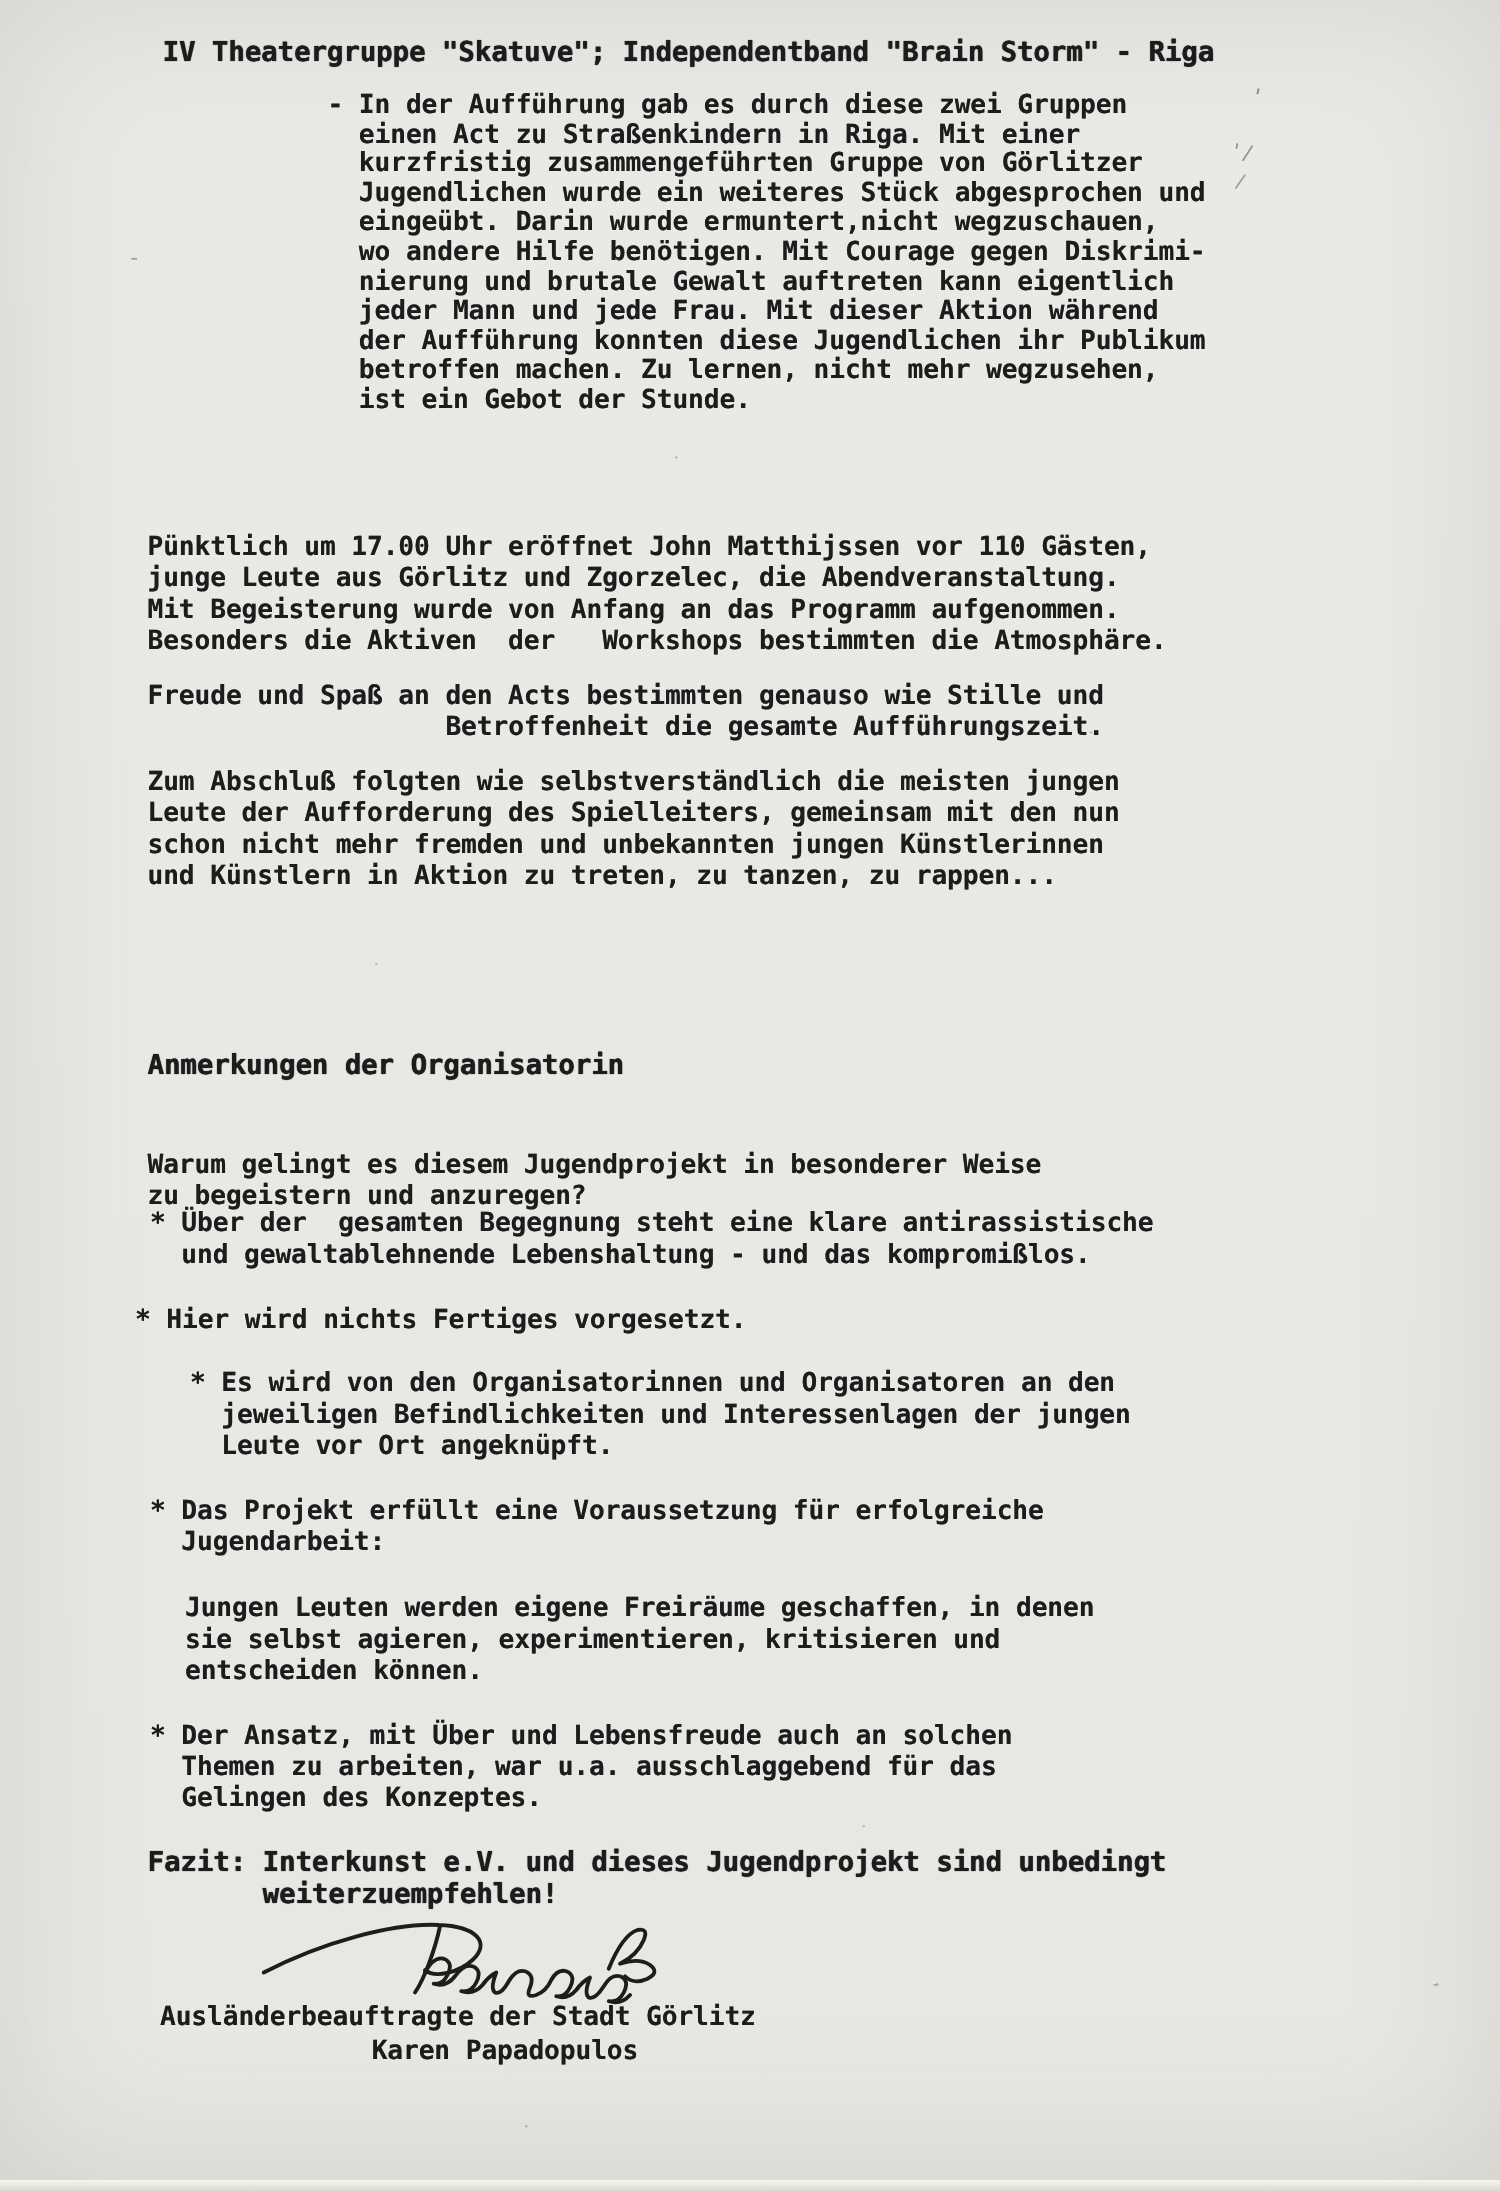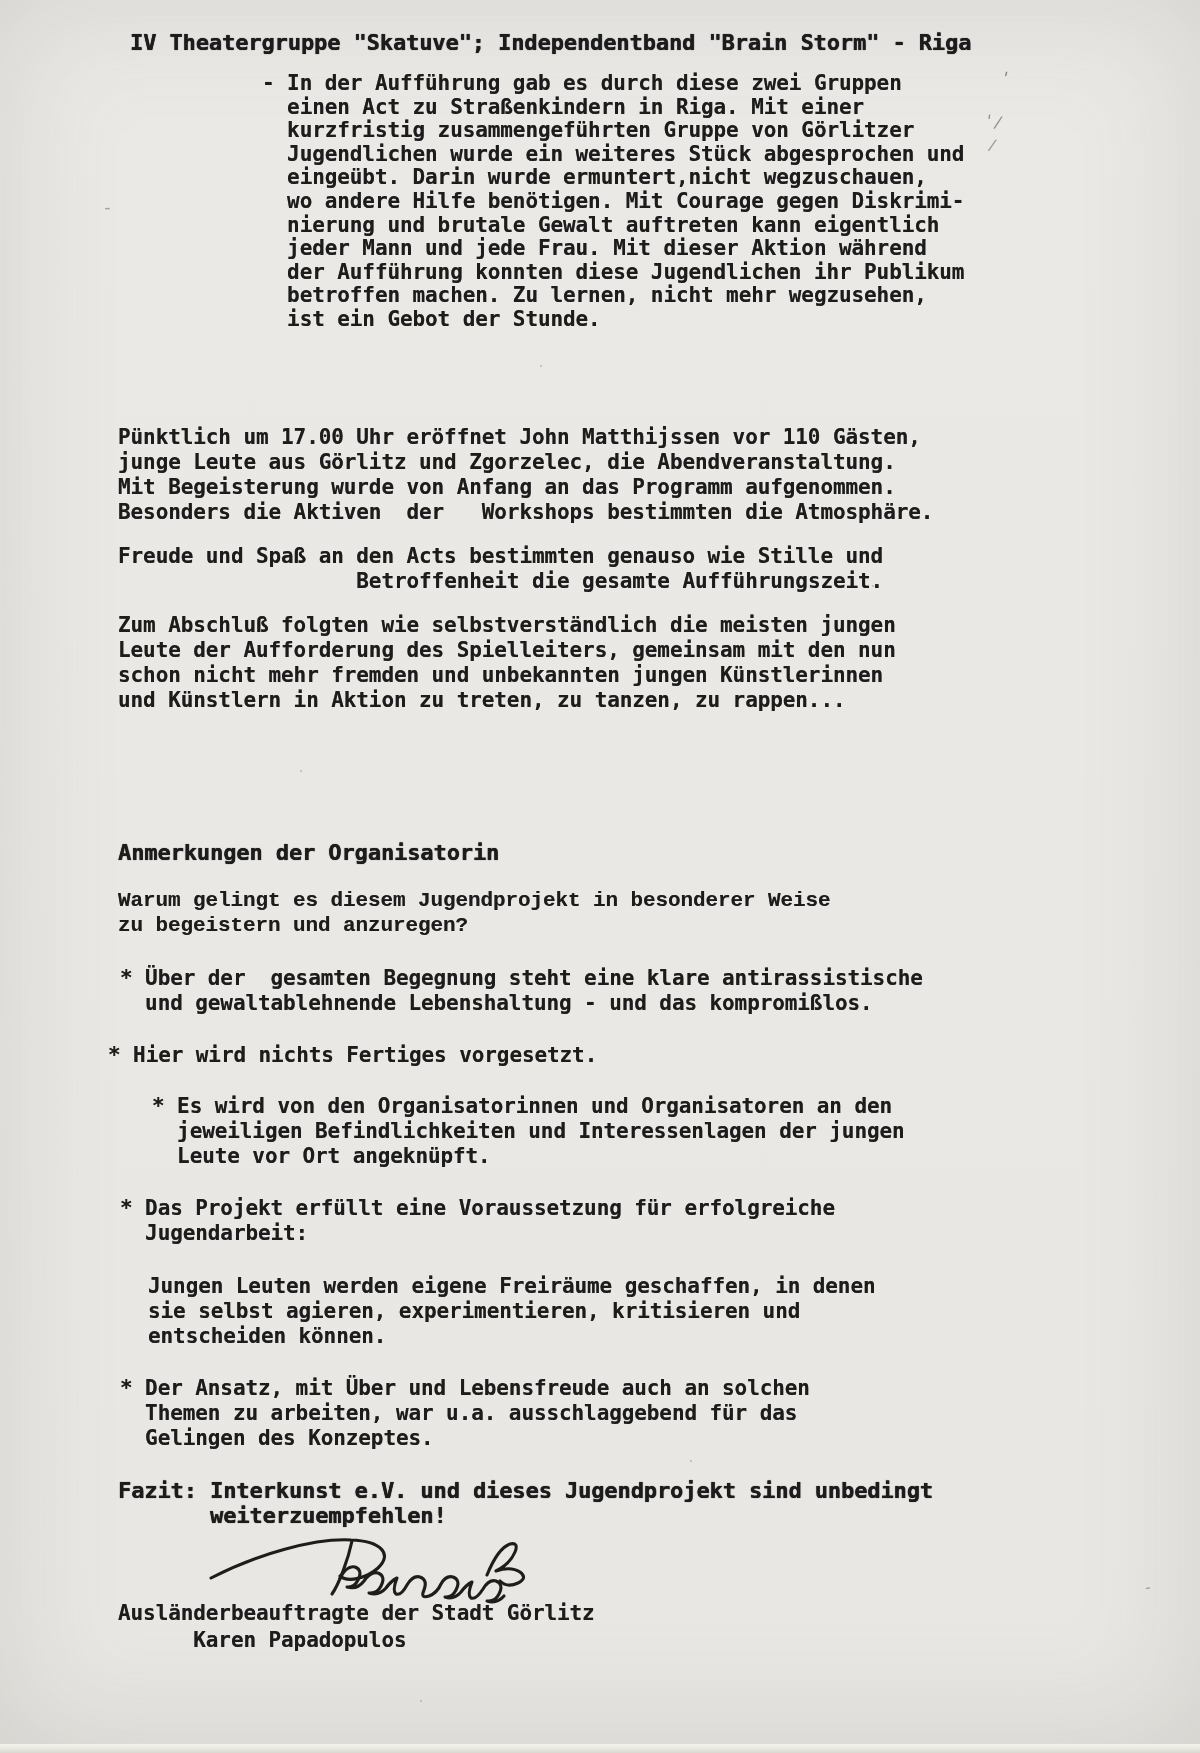--- a/index.html
+++ b/index.html
@@ -69,21 +69,21 @@
   <div class="tw" style="left:118px;top:544px;text-align:right;">Freude und Spaß an den Acts bestimmten genauso wie Stille und
 Betroffenheit die gesamte Aufführungszeit.</div>
 
   <div class="tw" style="left:118px;top:613px;">Zum Abschluß folgten wie selbstverständlich die meisten jungen
 Leute der Aufforderung des Spielleiters, gemeinsam mit den nun
 schon nicht mehr fremden und unbekannten jungen Künstlerinnen
 und Künstlern in Aktion zu treten, zu tanzen, zu rappen...</div>
 
   <div class="tw heading" style="left:118px;top:840px;text-align:center;">Anmerkungen der Organisatorin</div>
 
-  <div class="tw" style="left:118px;top:888px;font-family:Liberation Mono, monospace;">Warum gelingt es diesem Jugendprojekt in besonderer Weise
+  <div class="tw" style="left:118px;top:919px;">Warum gelingt es diesem Jugendprojekt in besonderer Weise
 zu begeistern und anzuregen?</div>
 
   <div class="tw" style="left:120px;top:966px;">* Über der  gesamten Begegnung steht eine klare antirassistische
   und gewaltablehnende Lebenshaltung - und das kompromißlos.</div>
 
   <div class="tw" style="left:108px;top:1043px;">* Hier wird nichts Fertiges vorgesetzt.</div>
 
   <div class="tw" style="left:120px;top:1094px;margin-left:32px;">* Es wird von den Organisatorinnen und Organisatoren an den
   jeweiligen Befindlichkeiten und Interessenlagen der jungen
   Leute vor Ort angeknüpft.</div>
@@ -102,21 +102,21 @@
   <div class="tw heading" style="left:118px;top:1478px;">Fazit: Interkunst e.V. und dieses Jugendprojekt sind unbedingt
        weiterzuempfehlen!</div>
 
   <svg class="signature-svg" style="left:205px;top:1528px;" width="350" height="82" viewBox="0 0 350 82" aria-label="Papadopulos">
     <path d="M6 50 C 52 26, 110 10, 146 12 C 176 13, 188 26, 173 40 C 162 50, 143 55, 135 48"></path>
     <path d="M147 13 C 143 32, 134 56, 127 66"></path>
     <path d="M135 50 q 7 -13 15 -11 q 8 3 3 13 q -4 8 -11 7 q 10 3 17 -6 q 7 -10 14 -8 q 8 3 3 13 q -4 8 -12 7 q 10 3 17 -5 q 5 -7 11 -10 q -5 13 -1 16 q 5 2 11 -9 q 6 -10 13 -8 q 8 3 4 13 q -4 9 5 6 q 8 -3 12 -12 q 5 -9 12 -7 q 8 3 3 13 q -4 8 -11 7 q 9 3 16 -5 q 5 -7 11 -10 q -5 13 -1 16 q 5 2 12 -9 q 6 -10 13 -8 q 8 3 3 13 q -4 8 -12 7 q 10 3 17 -5"></path>
     <path d="M282 47 q 11 -27 23 -31 q 9 -2 5 8 q -5 12 -19 19 q 15 -5 24 1 q 8 6 -2 11 q -11 5 -18 -2"></path>
   </svg>
 
-  <div class="tw" style="left:118px;top:1600px;line-height:27px;">Ausländerbeauftragte der Stadt Görlitz
+  <div class="tw" style="left:128px;top:1600px;line-height:27px;text-align:center;">Ausländerbeauftragte der Stadt Görlitz
       Karen Papadopulos</div>
 
   <div class="noise-mark" style="left:1000px;top:68px;font-size:17px;opacity:.55;transform:rotate(14deg);">'</div>
   <div class="noise-mark" style="left:984px;top:112px;font-size:16px;opacity:.5;transform:rotate(8deg);">'/</div>
   <div class="noise-mark" style="left:988px;top:136px;font-size:15px;opacity:.45;transform:rotate(10deg);">/</div>
   <div class="noise-mark" style="left:102px;top:196px;font-size:18px;opacity:.4;">-</div>
   <div class="noise-mark" style="left:1148px;top:1578px;font-size:14px;opacity:.35;transform:rotate(60deg);">,</div>
   <div class="speck" style="left:540px;top:365px;"></div>
   <div class="speck" style="left:872px;top:585px;"></div>
   <div class="speck" style="left:300px;top:770px;"></div>

